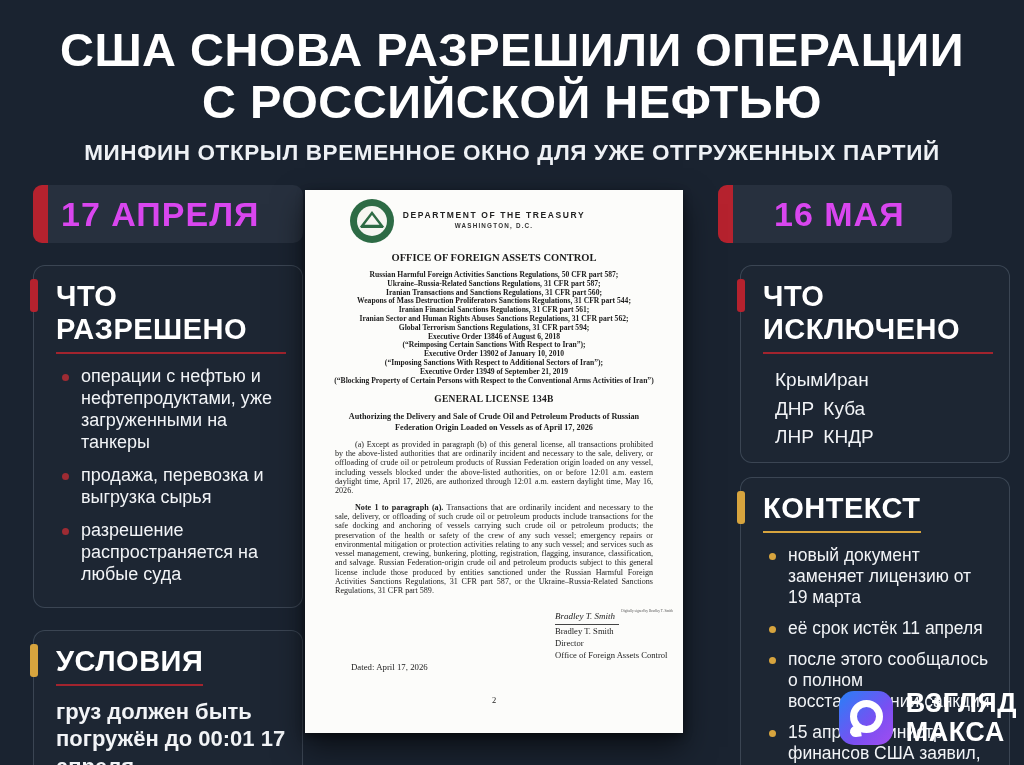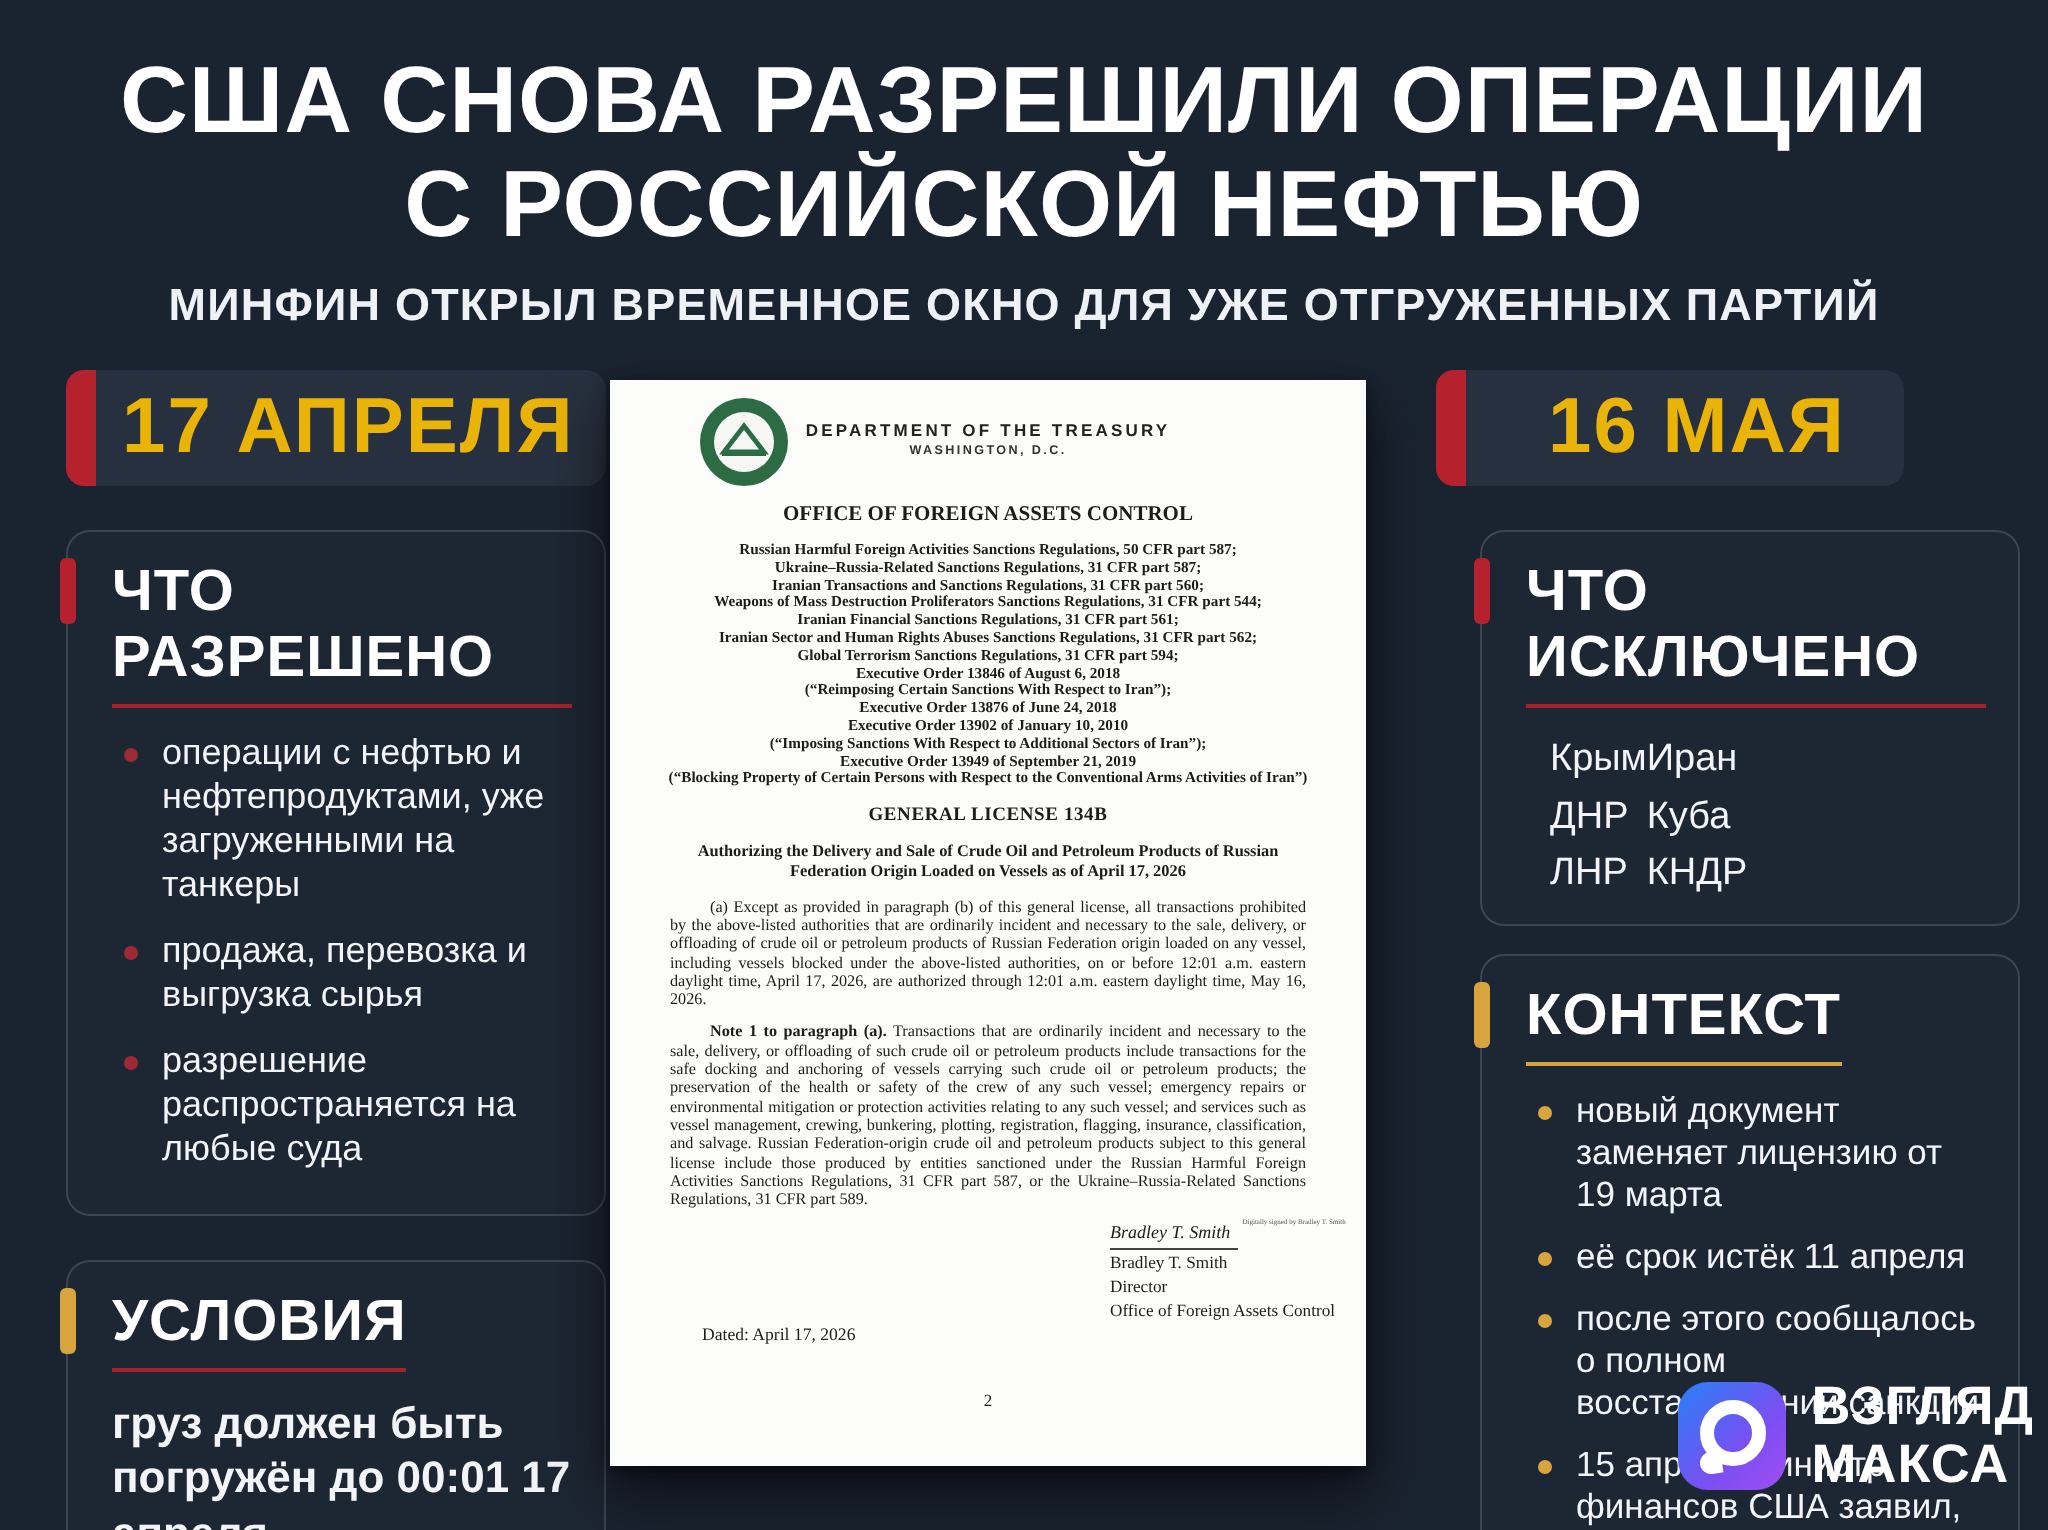--- a/index.html
+++ b/index.html
@@ -22,21 +22,21 @@
     margin-top:13px; font-size:22.5px; font-weight:600; color:#eef1f5; letter-spacing:0.6px;
   }
 
   
   .left-col  { position:absolute; left:33px;  top:185px; width:270px; z-index:1; }
   .right-col { position:absolute; left:740px; top:185px; width:270px; z-index:1; }
 
   .date-badge {
     position:relative; height:58px; background:#27303e; border-radius:10px;
     display:flex; align-items:center; padding-left:28px;
-    font-size:39px; font-weight:800; color:#eab308; letter-spacing:1px;
+    font-size:34px; font-weight:800; color:#d946ef; letter-spacing:1px;
   }
   .date-badge::before {
     content:''; position:absolute; left:0; top:0; bottom:0; width:15px;
     background:#b5222e; border-radius:9px 0 0 9px;
   }
   .right-col .date-badge { margin-left:-22px; width:234px; padding-left:56px; }
 
   .card {
     position:relative; margin-top:22px;
     border:1px solid rgba(165,180,200,0.22); border-radius:12px;
@@ -210,21 +210,20 @@
     <div class="reg-lines">
         <div>Russian Harmful Foreign Activities Sanctions Regulations, 50 CFR part 587;</div>
         <div>Ukraine–Russia-Related Sanctions Regulations, 31 CFR part 587;</div>
         <div>Iranian Transactions and Sanctions Regulations, 31 CFR part 560;</div>
         <div>Weapons of Mass Destruction Proliferators Sanctions Regulations, 31 CFR part 544;</div>
         <div>Iranian Financial Sanctions Regulations, 31 CFR part 561;</div>
         <div>Iranian Sector and Human Rights Abuses Sanctions Regulations, 31 CFR part 562;</div>
         <div>Global Terrorism Sanctions Regulations, 31 CFR part 594;</div>
         <div>Executive Order 13846 of August 6, 2018</div>
         <div>(“Reimposing Certain Sanctions With Respect to Iran”);</div>
-        <div>Executive Order 13876 of June 24, 2018</div>
         <div>Executive Order 13902 of January 10, 2010</div>
         <div>(“Imposing Sanctions With Respect to Additional Sectors of Iran”);</div>
         <div>Executive Order 13949 of September 21, 2019</div>
         <div>(“Blocking Property of Certain Persons with Respect to the Conventional Arms Activities of Iran”)</div>
       </div>
 
     <div class="gl-heading">GENERAL LICENSE 134B</div>
     <div class="gl-title">Authorizing the Delivery and Sale of Crude Oil and Petroleum Products of Russian Federation Origin Loaded on Vessels as of April 17, 2026</div>
 
     <div class="doc-body">

